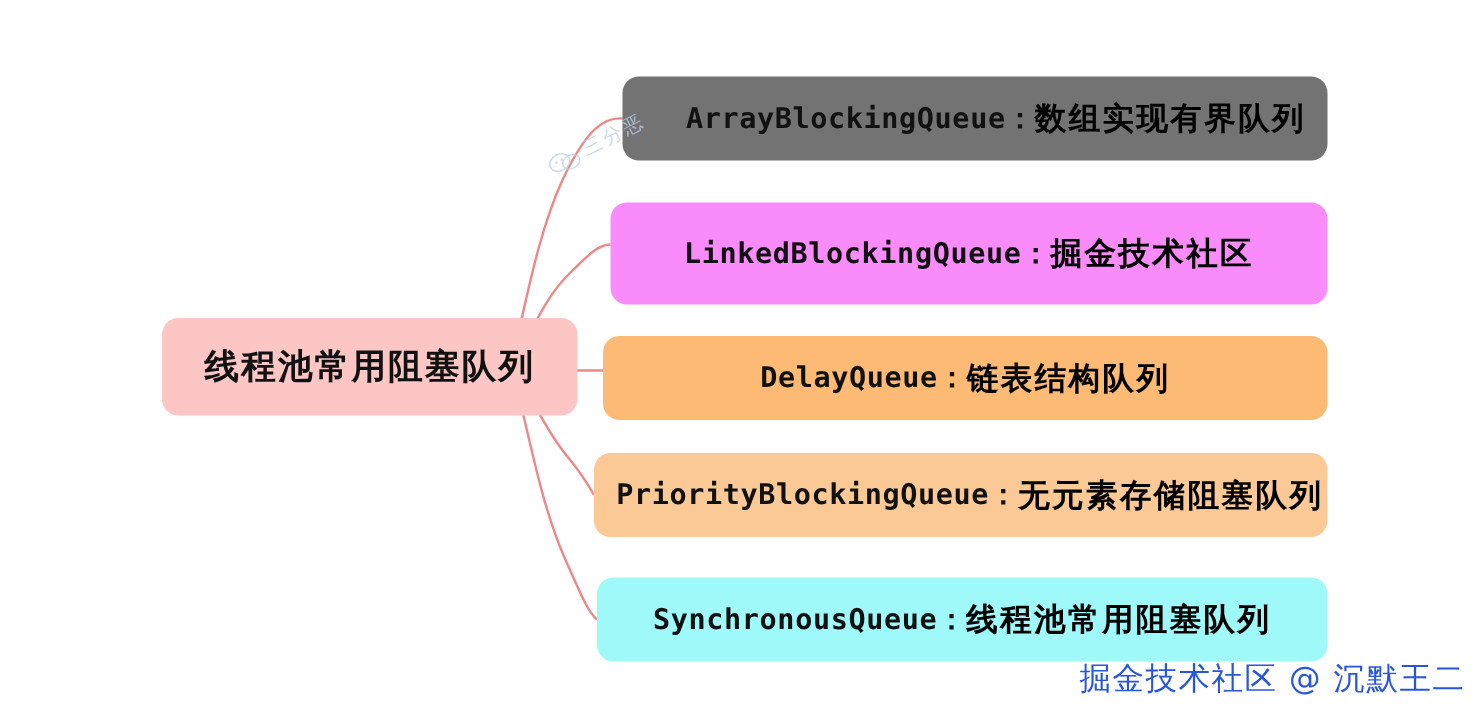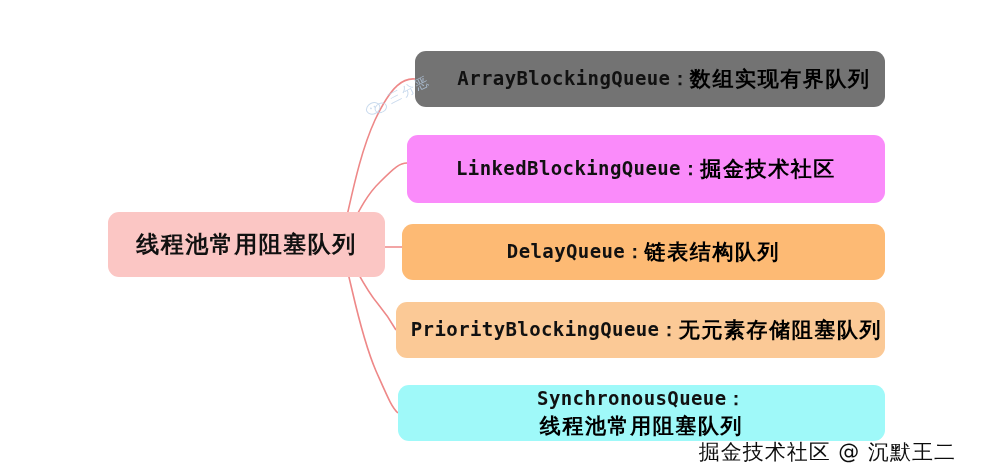--- a/index.html
+++ b/index.html
@@ -64,28 +64,28 @@
   .branch .cn {
     font-family: "DejaVu Serif", "Liberation Serif", serif;
     font-weight: bold;
     font-size: 21px;
     letter-spacing: 1.6px;
   }
   #branch-0 { left: 415px; top: 51px;  width: 470px; height: 56px; background: #737373; padding-left: 28px; }
   #branch-1 { left: 407px; top: 135px; width: 478px; height: 68px; background: #fa8bfa; }
   #branch-2 { left: 402px; top: 224px; width: 483px; height: 56px; background: #fdba74; }
   #branch-3 { left: 396px; top: 302px; width: 489px; height: 56px; background: #fbc996; padding-left: 12px; }
-  #branch-4 { left: 398px; top: 385px; width: 487px; height: 56px; background: #9ff9f9; flex-direction: column; }
+  #branch-4 { left: 398px; top: 385px; width: 487px; height: 56px; background: #9ff9f9; }
 
   
   #corner-watermark {
     position: absolute;
-    right: 30px;
+    right: 9px;
     bottom: 8px;
-    color: #000000;
+    color: #1d4ed8;
     font-family: "DejaVu Sans", sans-serif;
     font-size: 21px;
     letter-spacing: 1px;
     opacity: 0.95;
   }
   #diagonal-watermark {
     position: absolute;
     left: 362px;
     top: 104px;
     transform: rotate(-27deg);

